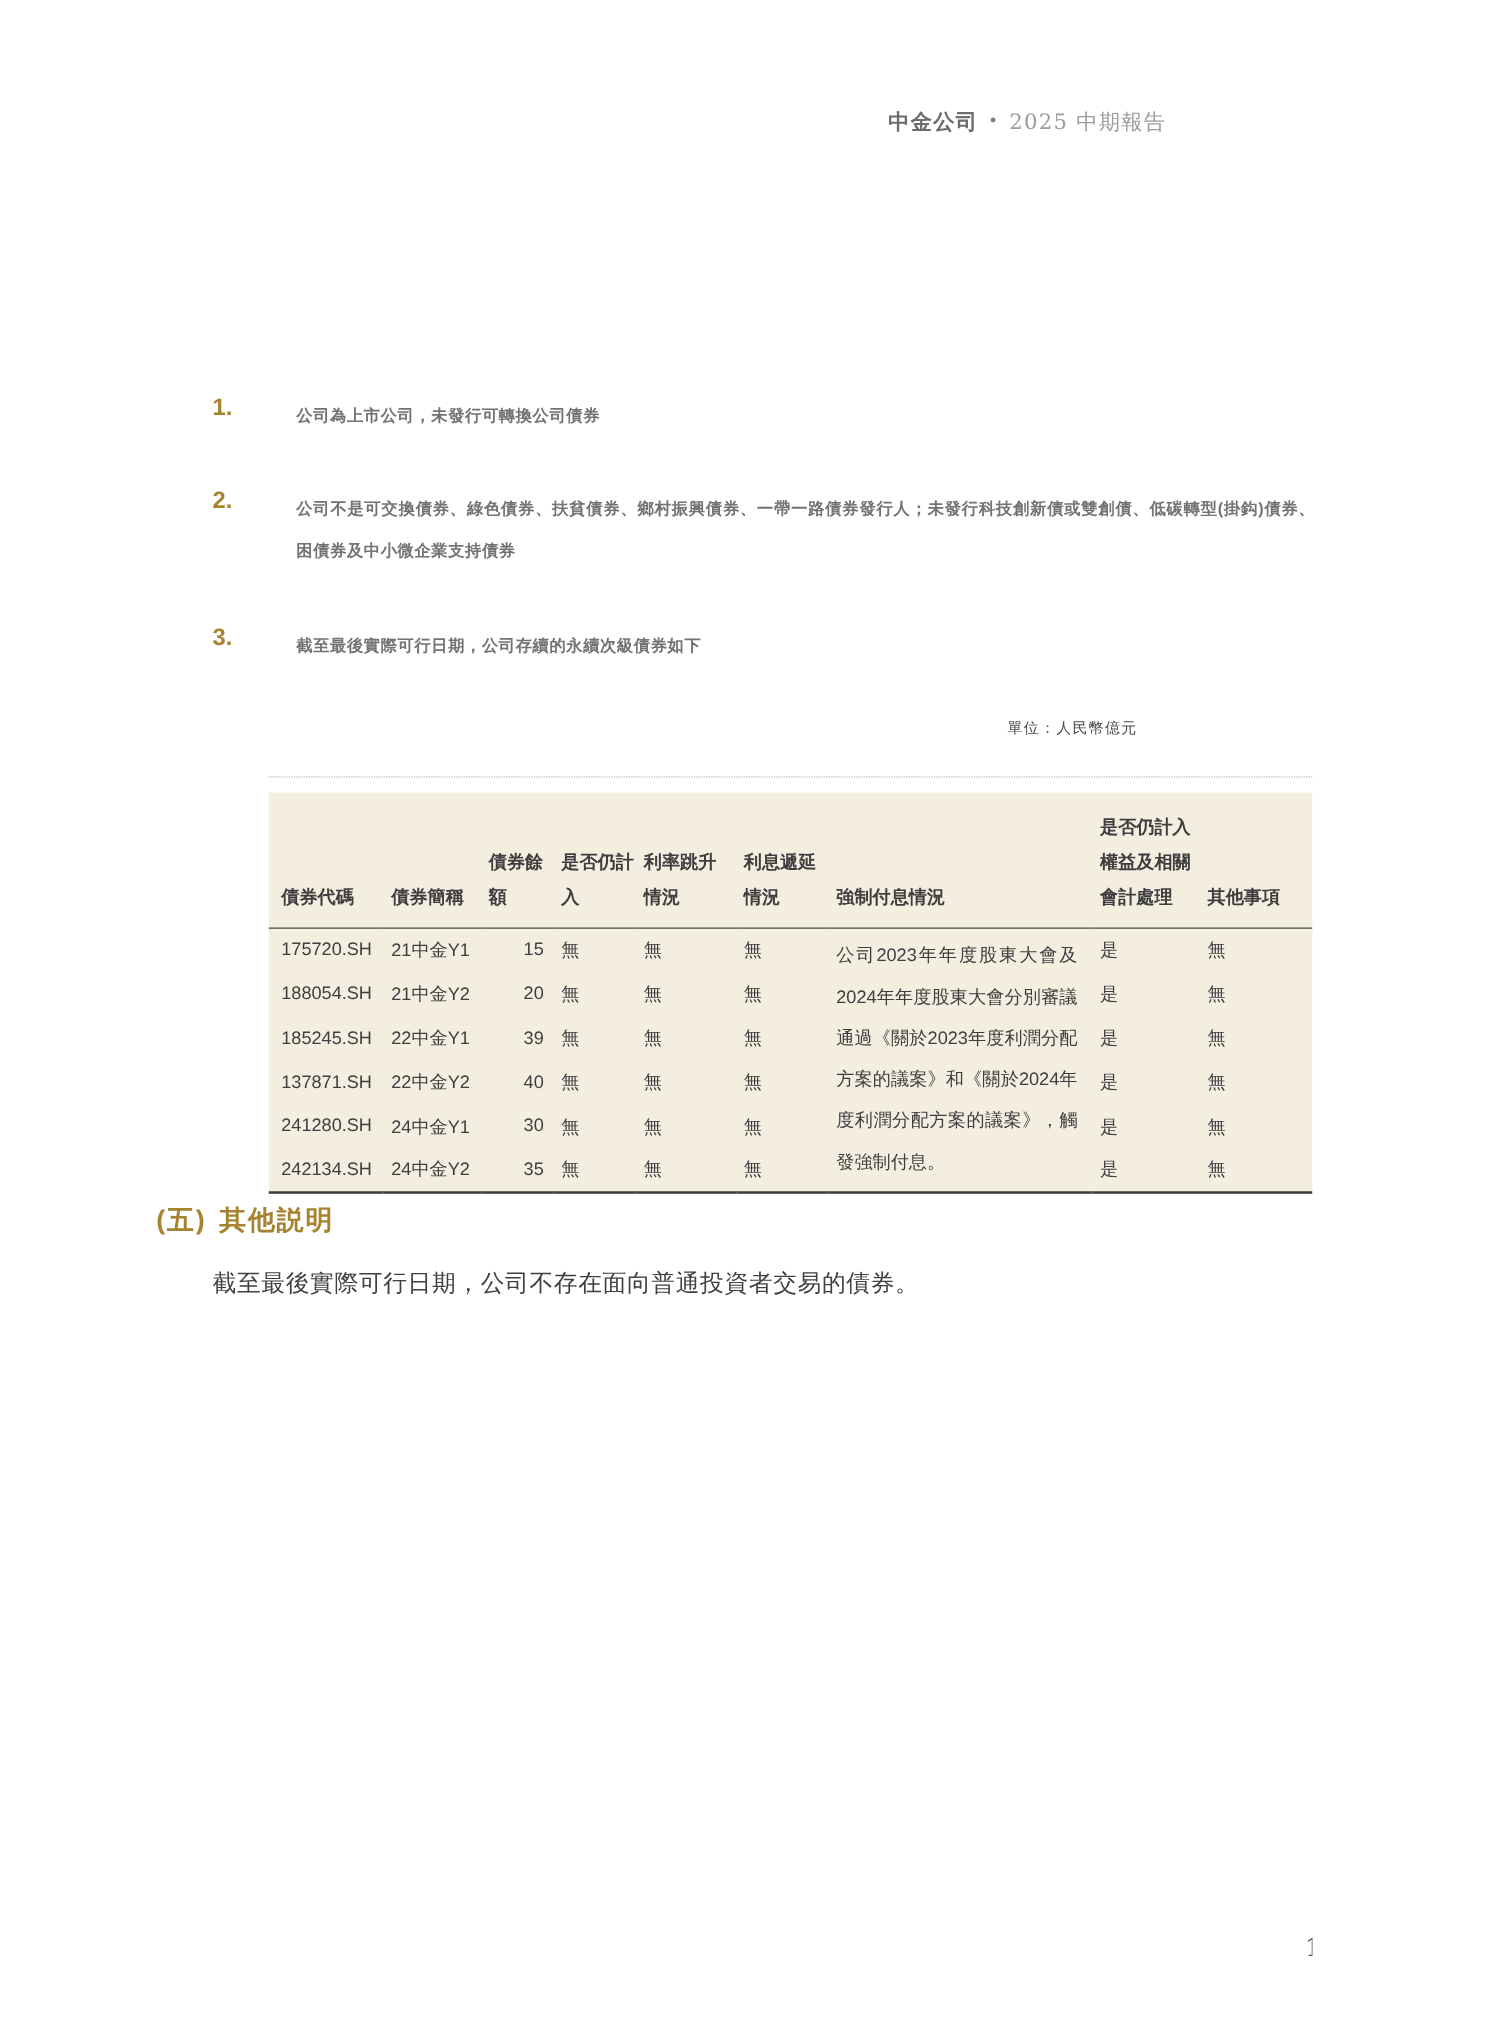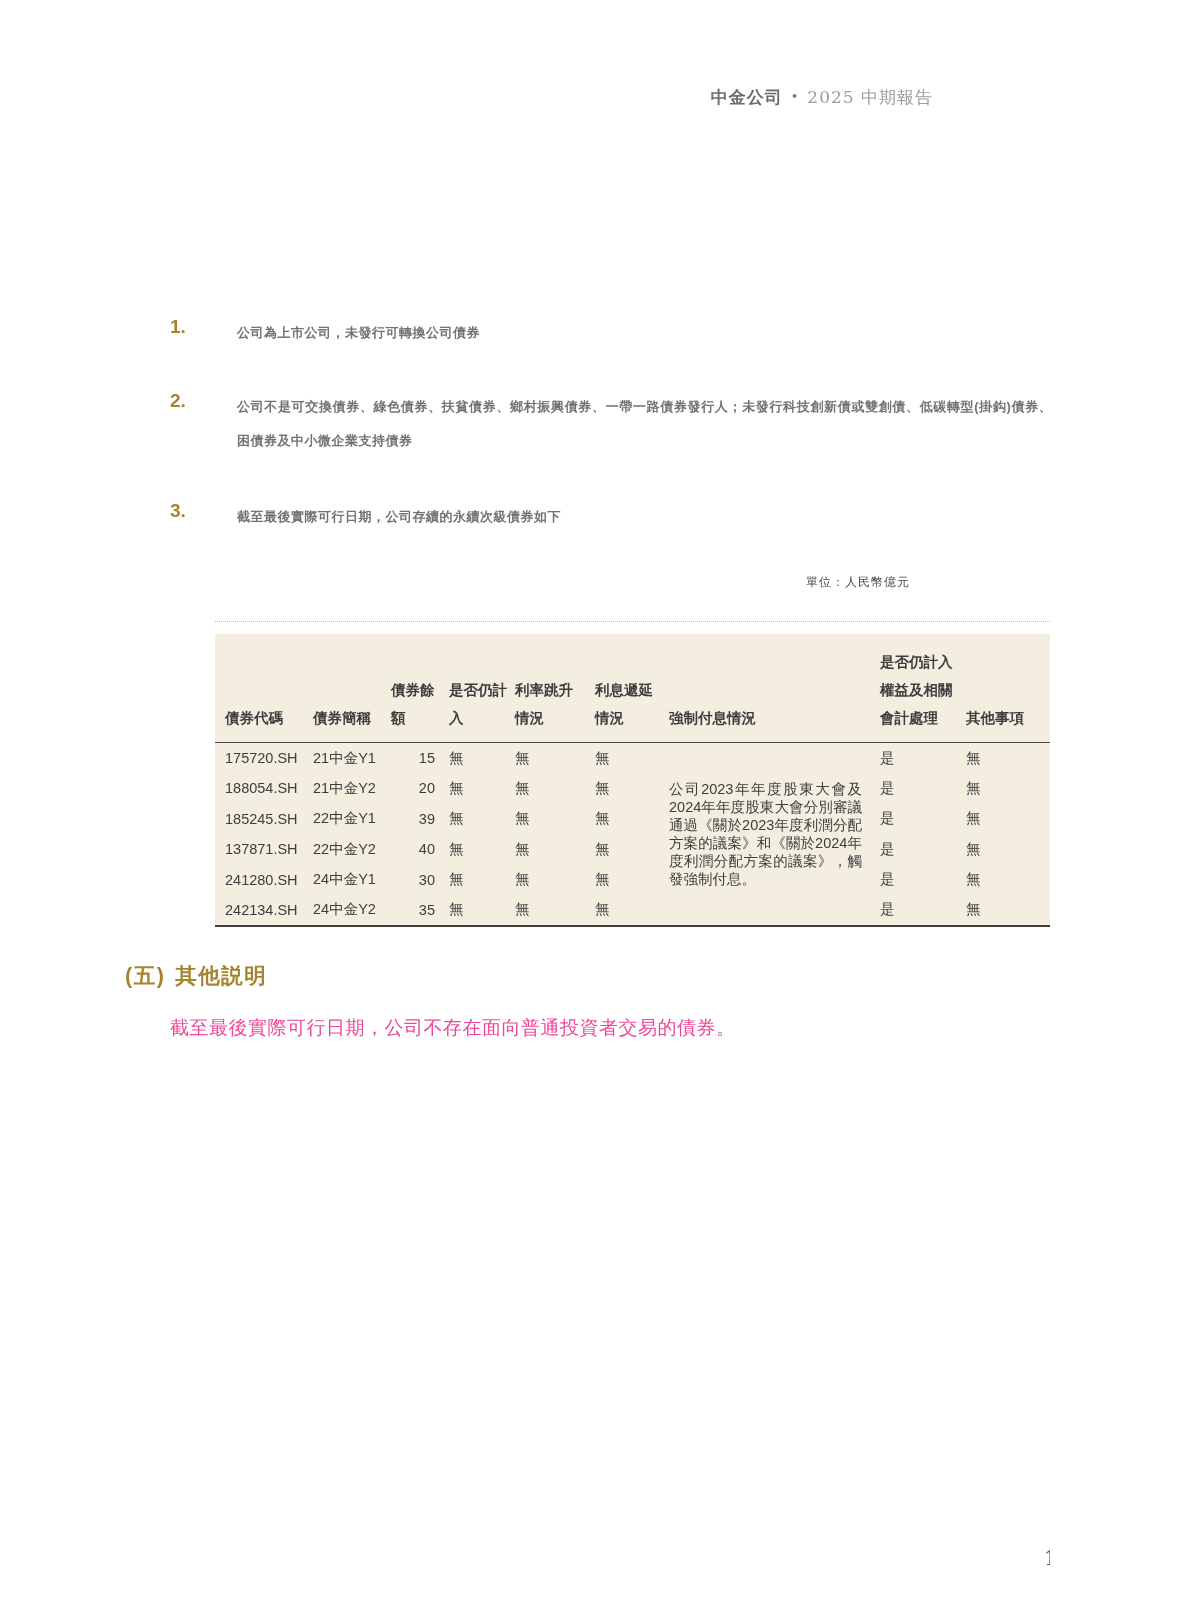--- a/index.html
+++ b/index.html
@@ -72,29 +72,29 @@
     padding:14px 0 10px 6px; border-bottom:1.5px solid #4a4a4a;
     line-height:28px; height:104px;
   }
   .bond-table th.first, .bond-table td.first { padding-left:10px; }
   .bond-table td {
     height:30.5px; padding:0 0 0 6px; vertical-align:middle; font-weight:400;
   }
   .bond-table td.num-cell { text-align:right; padding-right:8px; padding-left:0; }
   .bond-table th.num-head { padding-left:6px; }
   .bond-table td.note-cell {
-    vertical-align:middle; line-height:18px; padding:6px 12px 6px 6px;
+    vertical-align:middle; line-height:33px; padding:6px 12px 6px 6px;
     text-align:justify;
     margin-left:36px;
   }
   .hline { display:block; }
 
   
   .body-para {
-    position:absolute; left:170px; width:896px; font-size:19px; color:#ec4899;
+    position:absolute; left:170px; width:896px; font-size:19px; color:#404040;
     line-height:32px; text-align:justify; letter-spacing:0.5px;
   }
 
   
   .page-number {
     position:absolute; top:1532px; left:1044px;
     font-family:"DejaVu Serif","Liberation Serif",serif; font-size:20px; color:#5d5d5d;
     letter-spacing:2px;
     margin-top:14px;
   }

